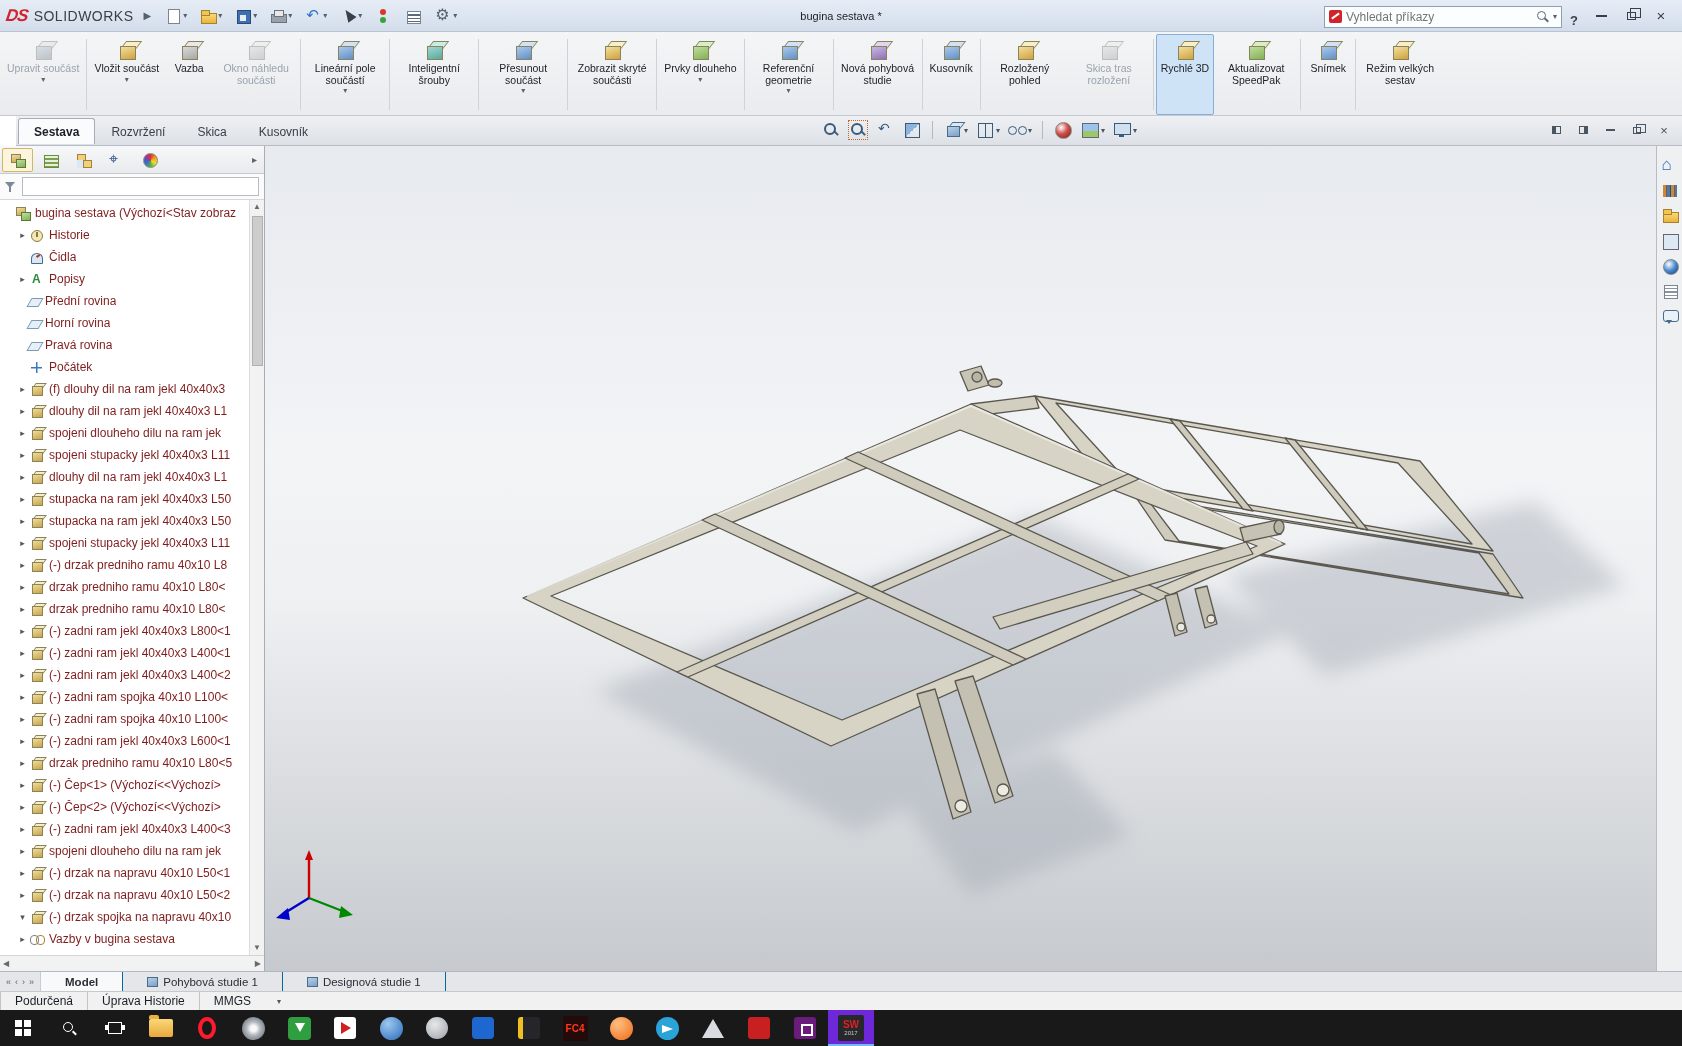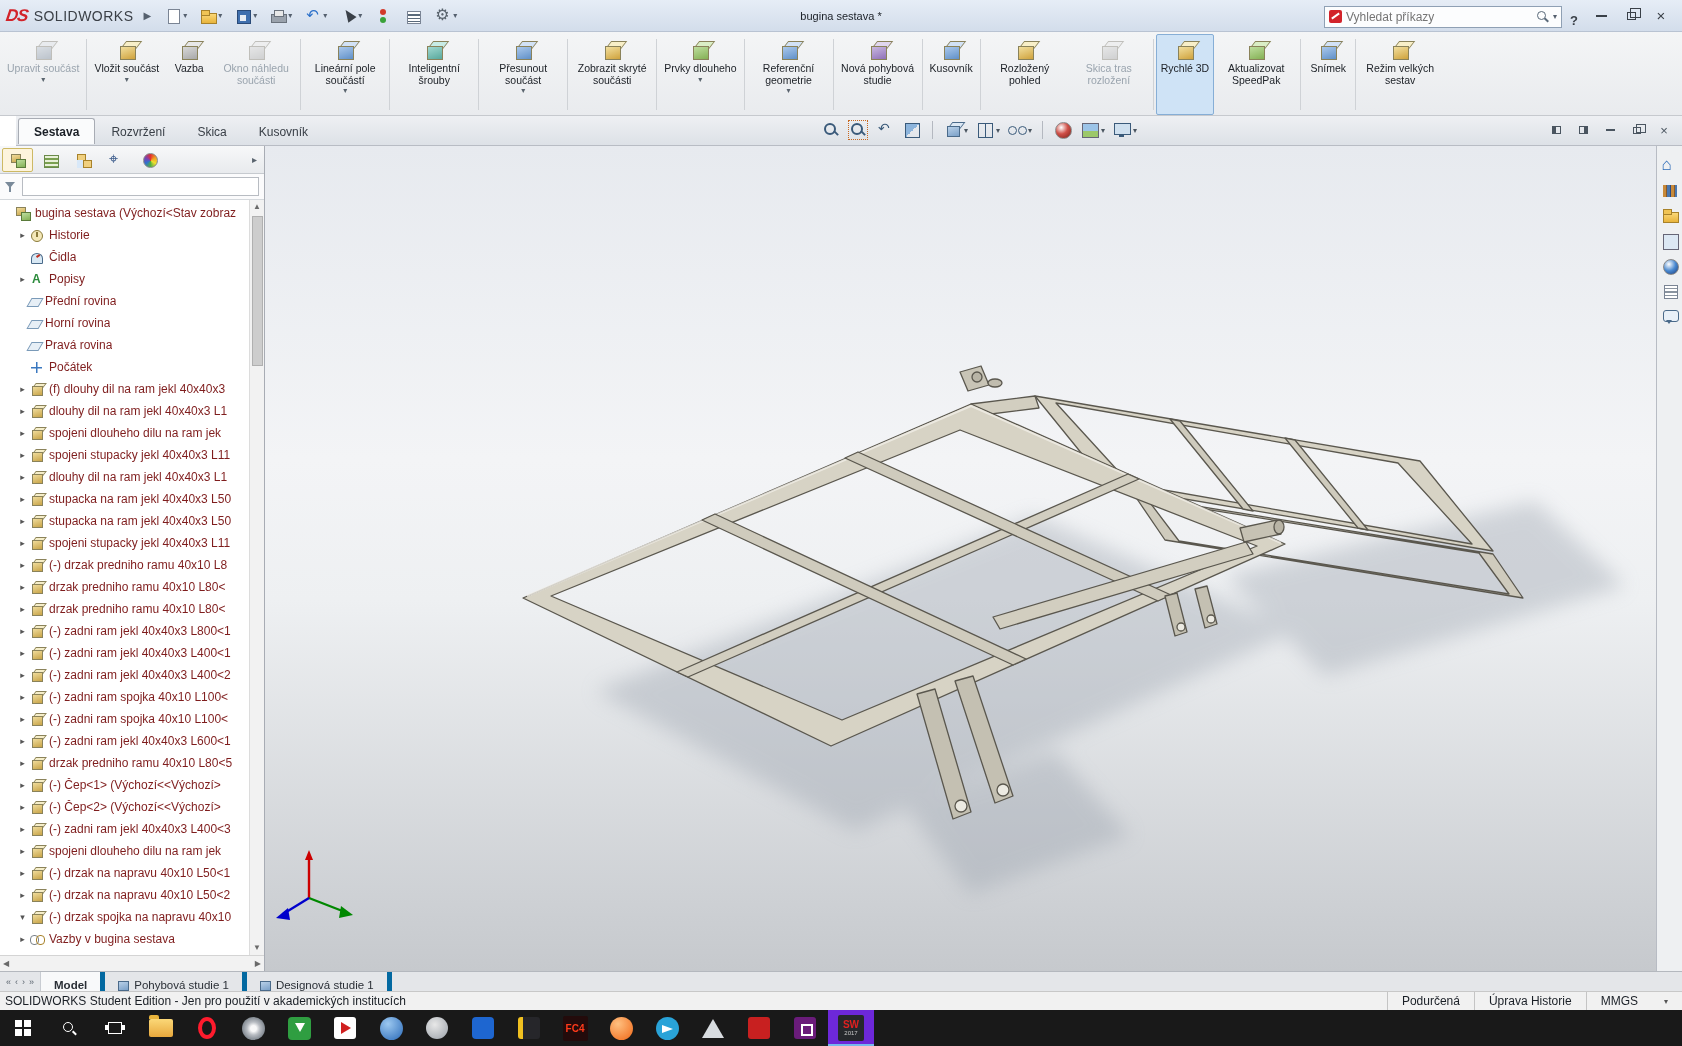--- a/index.html
+++ b/index.html
@@ -156,21 +156,21 @@
   .si-folder::after{content:"";position:absolute;left:2px;top:2px;width:7px;height:4px;background:#f0c455;border:1px solid #a8822a}
   .si-palette::before{content:"";position:absolute;left:2px;top:2px;width:14px;height:14px;border:1px solid #667;background:linear-gradient(90deg,transparent 48%,#667 48%,#667 52%,transparent 52%),linear-gradient(transparent 48%,#667 48%,#667 52%,transparent 52%),#dce8f4}
   .si-ball::before{content:"";position:absolute;left:2px;top:2px;width:14px;height:14px;border-radius:50%;background:radial-gradient(circle at 35% 30%,#fff,#4888d0 50%,#1a3a78);border:1px solid #888}
   .si-tag::before{content:"";position:absolute;left:3px;top:3px;width:12px;height:12px;background:repeating-linear-gradient(#fff 0 2px,#8a94a0 2px 3.5px);border:1px solid #7a8494}
   .si-forum::before{content:"";position:absolute;left:2px;top:3px;width:14px;height:10px;border:1.5px solid #4a6a8a;border-radius:3px;background:#e8f0f8}
   .si-forum::after{content:"";position:absolute;left:5px;top:13px;width:0;height:0;border-left:3px solid transparent;border-right:3px solid transparent;border-top:4px solid #4a6a8a}
 
   
   .btabs{position:absolute;left:0;right:0;top:971px;height:20px;background:#e4e6e9;border-top:1px solid #b4b8be;display:flex;align-items:stretch;font-size:11.5px}
   .btnav{display:flex;align-items:center;gap:4px;padding:0 6px;border-right:1px solid #c8ccd2;color:#5a646e;font-size:9px}
-  .btab{display:flex;align-items:flex-end;gap:5px;padding:0 13px;border-right:5px solid #0369a1;color:#2a2f36}
+  .btab{display:flex;align-items:center;gap:5px;padding:0 24px;border-right:1px solid #0369a1;color:#2a2f36}
   .btab.active{background:#f8f9fa;font-weight:bold}
   .btico{width:11px;height:10px;background:linear-gradient(160deg,#b8d0e8,#7aa0c8);border:1px solid #4a6a8a;flex:none}
 
   
   .sbar{position:absolute;left:0;right:0;top:991px;height:19px;background:#f1f1f1;border-top:1px solid #c8c8c8;display:flex;align-items:stretch;font-size:12px;color:#1a1f26}
   .sleft{flex:1;display:flex;align-items:center;padding-left:5px}
   .sseg{border-left:1px solid #c4c4c4;display:flex;align-items:center;padding:0 14px;gap:26px}
   .sseg .dd{font-size:8px;color:#555}
 
   
@@ -729,21 +729,20 @@
         <span class="btico"></span>
         <span>Pohybová studie 1</span>
       </div>
     <div class="btab">
         <span class="btico"></span>
         <span>Designová studie 1</span>
       </div>
   </div>
 
   <div class="sbar">
-    <div class="sleft">SOLIDWORKS Student Edition - Jen pro použití v akademických institucích</div>
     <div class="sseg">
         <span>Podurčená</span>
       </div>
     <div class="sseg">
         <span>Úprava Historie</span>
       </div>
     <div class="sseg">
         <span>MMGS</span>
         <span class="dd">▾</span>
       </div>

